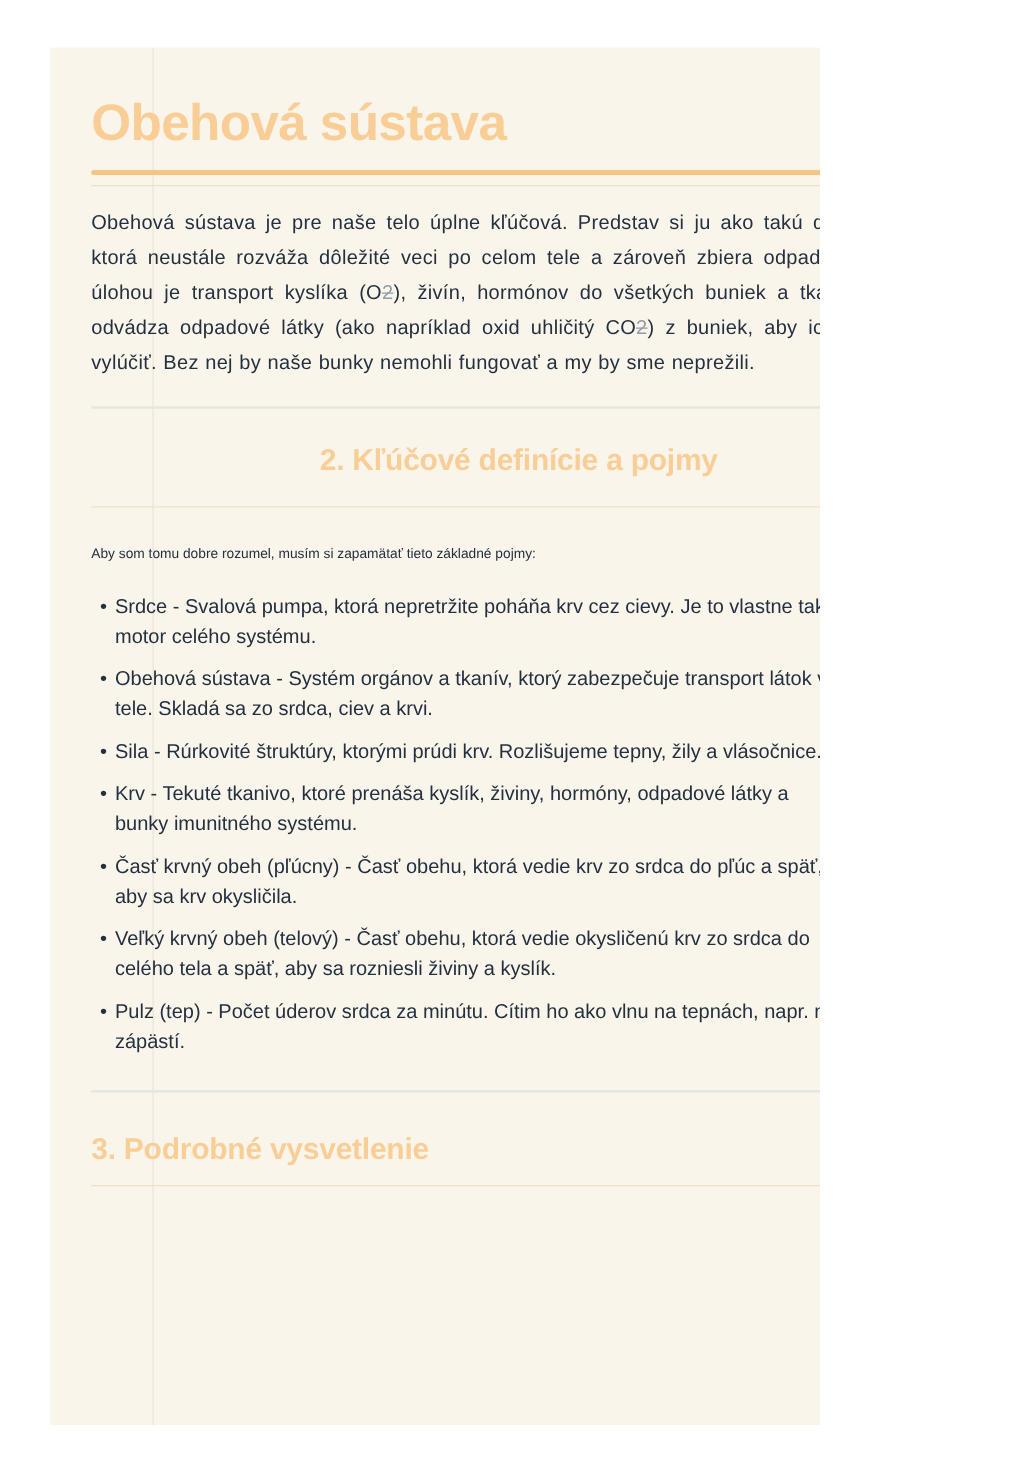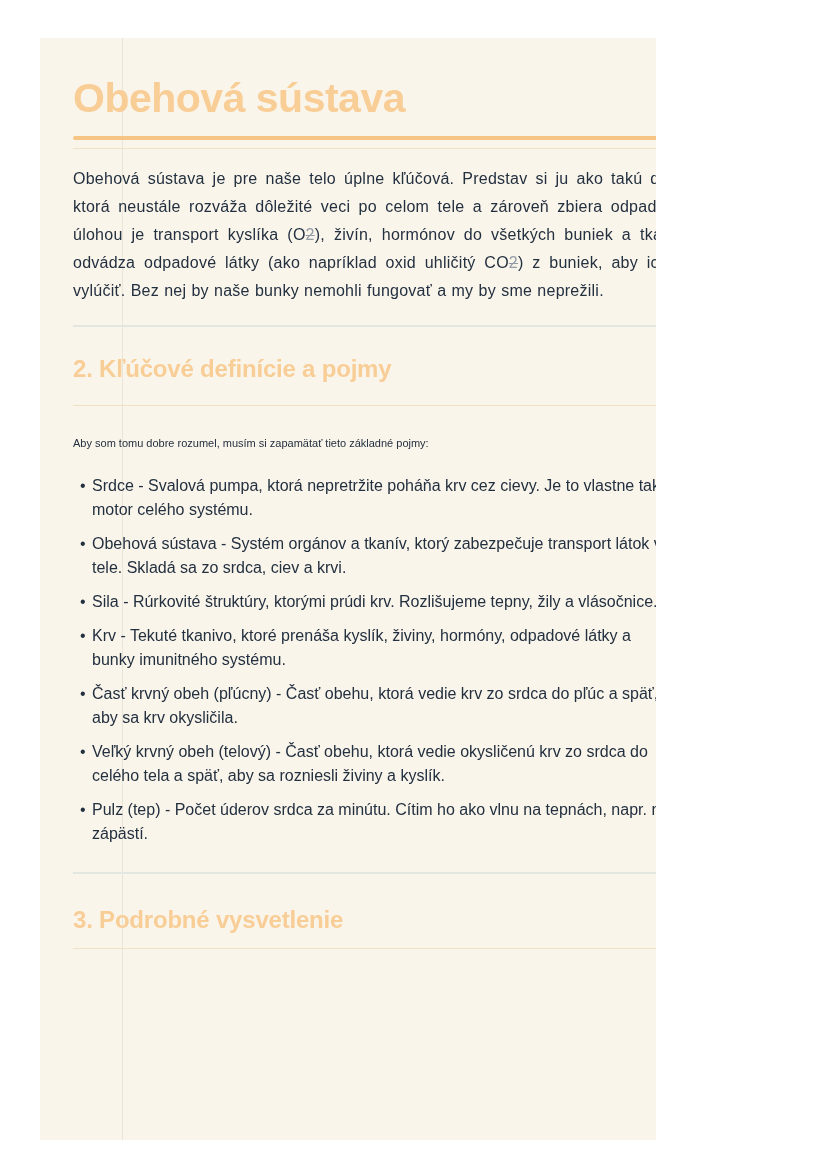--- a/index.html
+++ b/index.html
@@ -21,21 +21,21 @@
   .right-band  { position:absolute; z-index:0; right:0; top:0; width:40px; height:100%;
                  background:#FCF8F0; border-left:1px solid #F2E5D1; }
 
   .title { margin:40px 0 0 0; font-size:41px; line-height:1.0; font-weight:700;
            color:#F8CD96; letter-spacing:-0.5px; }
   .title-bar { margin-top:17px; height:4px; background:#F6C584; border-radius:2px; }
 
   .section-heading { margin:0; font-size:24px; line-height:1.25; font-weight:700;
                      color:#F8CD96; letter-spacing:-0.2px; }
   .sh1 { margin-top:44px; }
-  .sh2 { margin-top:27px; }
+  .sh2 { margin-top:27px;text-align:center; }
   .sh3 { margin-top:31px; }
 
   .h-underline { height:1px; background:#F1E1C4; }
   .hu1 { margin-top:8px; }
   .hu2 { margin-top:21px; }
   .hu3 { margin-top:13px; }
 
   .para {
     margin:16px 0 0 0; font-size:16px; line-height:28px; color:#233040;
     text-align:justify; letter-spacing:0.25px; word-spacing:0.5px;

